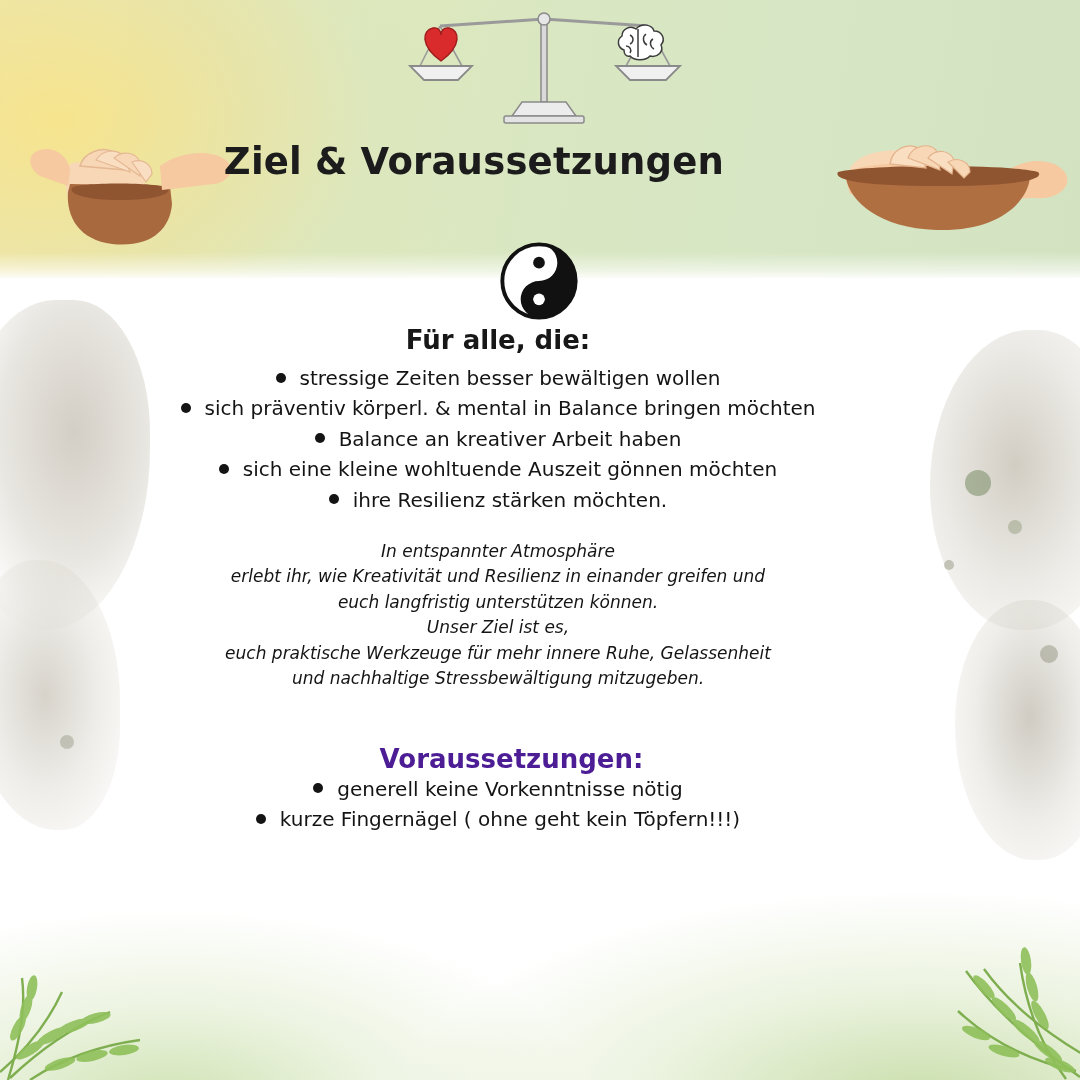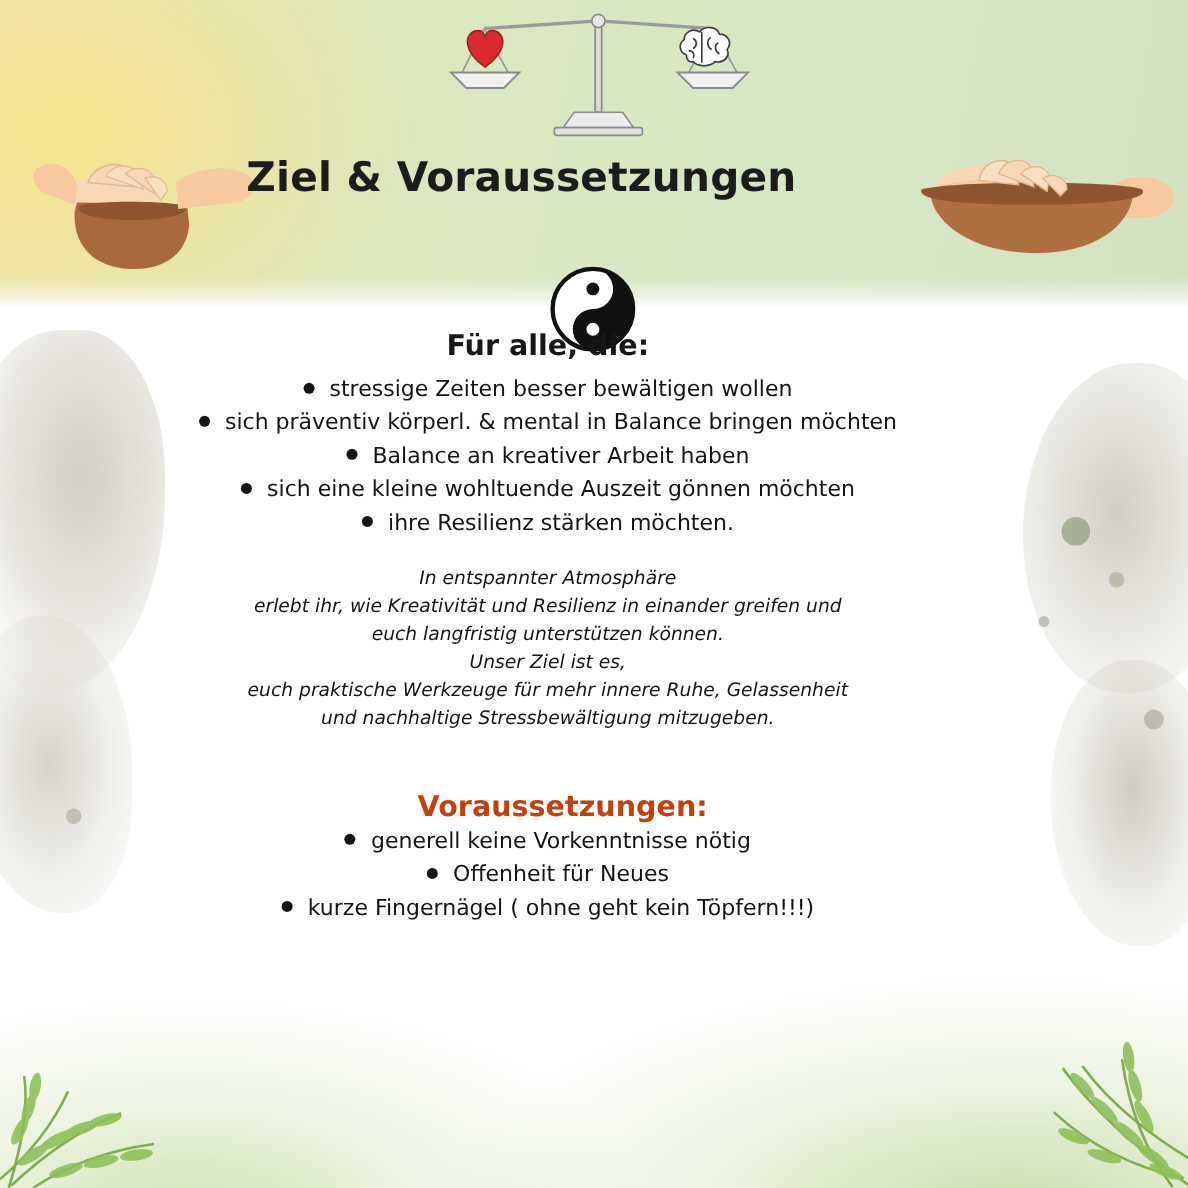--- a/index.html
+++ b/index.html
@@ -130,21 +130,21 @@
   }
 
   .fern { position: absolute; pointer-events: none; }
   .fern-left { left: 0px; bottom: 0px; width: 215px; height: 180px; }
   .fern-right { left: 880px; bottom: 0px; width: 205px; height: 215px; }
 
   
   .content {
     position: absolute;
     left: 0;
-    top: 300px;
+    top: 325px;
     width: 996px;
   }
   .section-heading {
     text-align: center;
     font-size: 26px;
     font-weight: bold;
     color: #171717;
     margin: 0 0 8px 0;
   }
   ul.bullets {
@@ -180,21 +180,21 @@
   }
   .italic-block .strong {
     font-weight: normal;
     font-style: italic;
   }
   .prereq-heading {
     margin-top: 52px;
     text-align: center;
     font-size: 26px;
     font-weight: bold;
-    color: #c2410c;
+    color: #4c1d95;
     margin-left: 27px;
   }
   .prereq-list {
     margin-top: 8px;
   }
 </style>
 </head>
 <body>
 
 <div class="poster">
@@ -339,18 +339,17 @@
       <div>euch langfristig unterstützen können.</div>
       <div><span>Unser </span><span class="strong">Ziel</span><span> ist es,</span></div>
       <div>euch praktische Werkzeuge für mehr innere Ruhe, Gelassenheit</div>
       <div>und nachhaltige Stressbewältigung mitzugeben.</div>
     </div>
 
     <div class="prereq-heading">Voraussetzungen:</div>
 
     <ul class="bullets prereq-list">
       <li><span class="bullet-dot"></span><span>generell keine Vorkenntnisse nötig</span></li>
-      <li><span class="bullet-dot"></span><span>Offenheit für Neues</span></li>
       <li><span class="bullet-dot"></span><span>kurze Fingernägel ( ohne geht kein Töpfern!!!)</span></li>
     </ul>
 
   </div>
 </div>
 
 </body></html>

